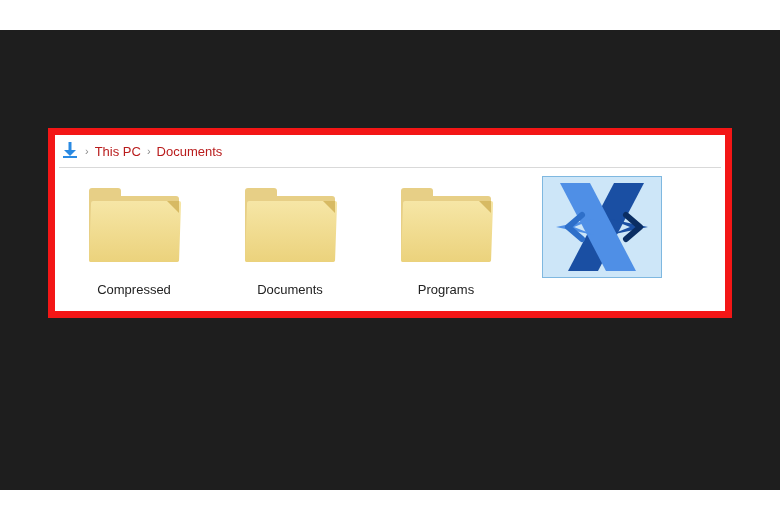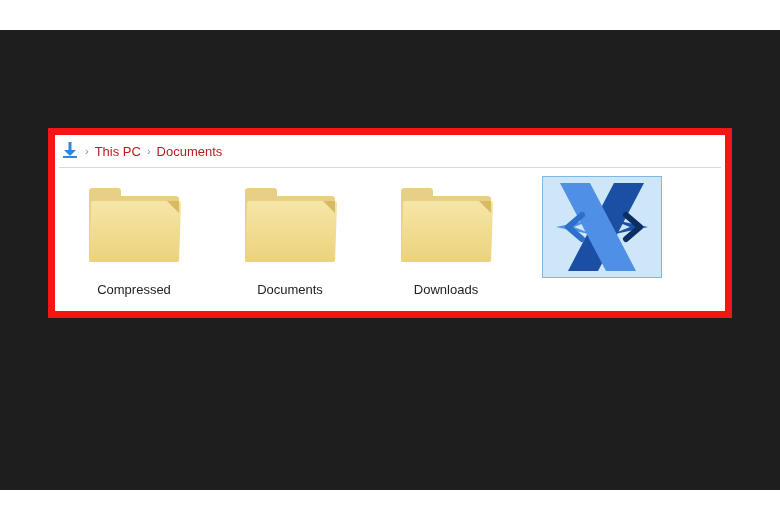--- a/index.html
+++ b/index.html
@@ -74,21 +74,21 @@
 
       <div class="item">
         <div class="iconwrap">
           <div class="folder">
             <div class="tab"></div>
               <div class="back"></div>
               <div class="front"></div>
               <div class="fold"></div>
           </div>
         </div>
-        <div class="label">Downloads</div>
+        <div class="label">Programs</div>
       </div>
 
       <div class="item sel">
         <div class="iconwrap">
           <div class="zax">
             <svg width="100" height="96" viewBox="0 0 100 96">
 
               <path d="M62 4 L92 4 L46 92 L16 92 Z" fill="#1a4fa3"></path>
               <path d="M58 40 L96 48 L58 56 L78 48 Z" fill="#1a4fa3"></path>
 

